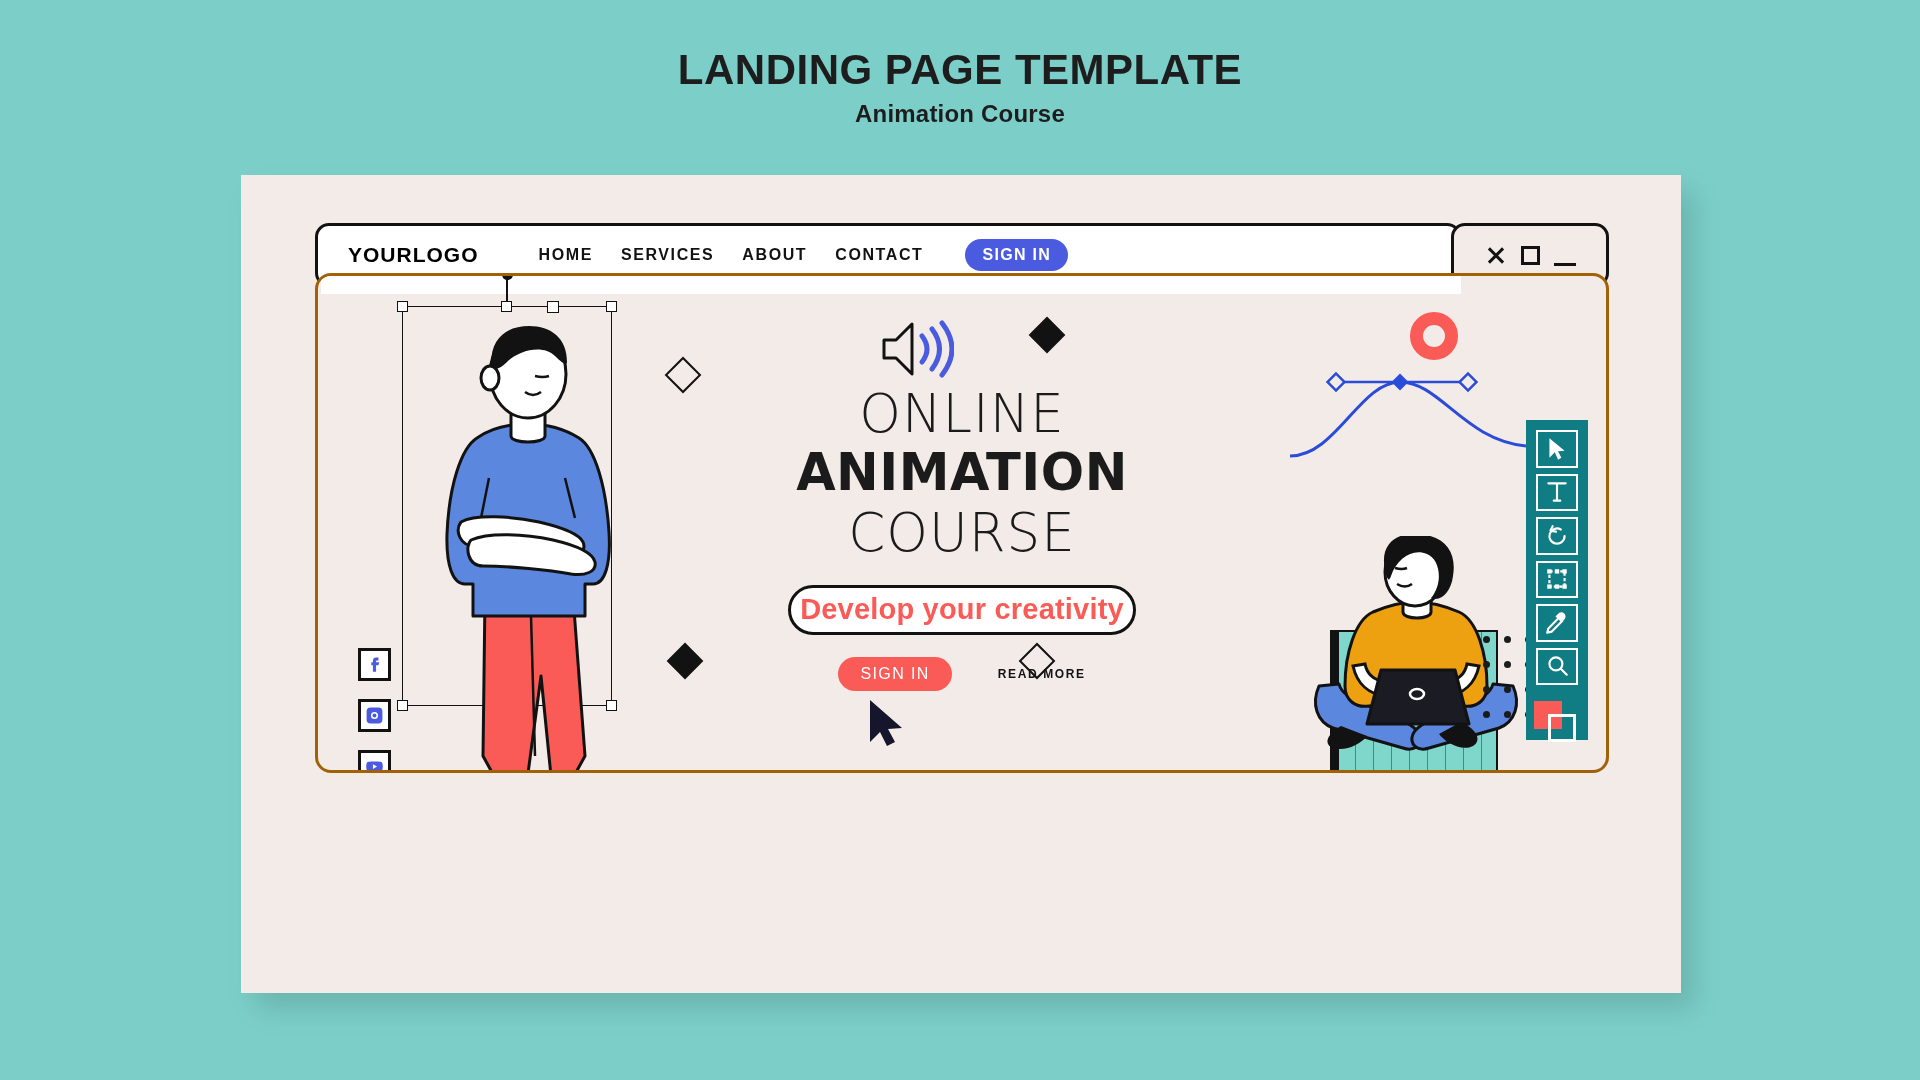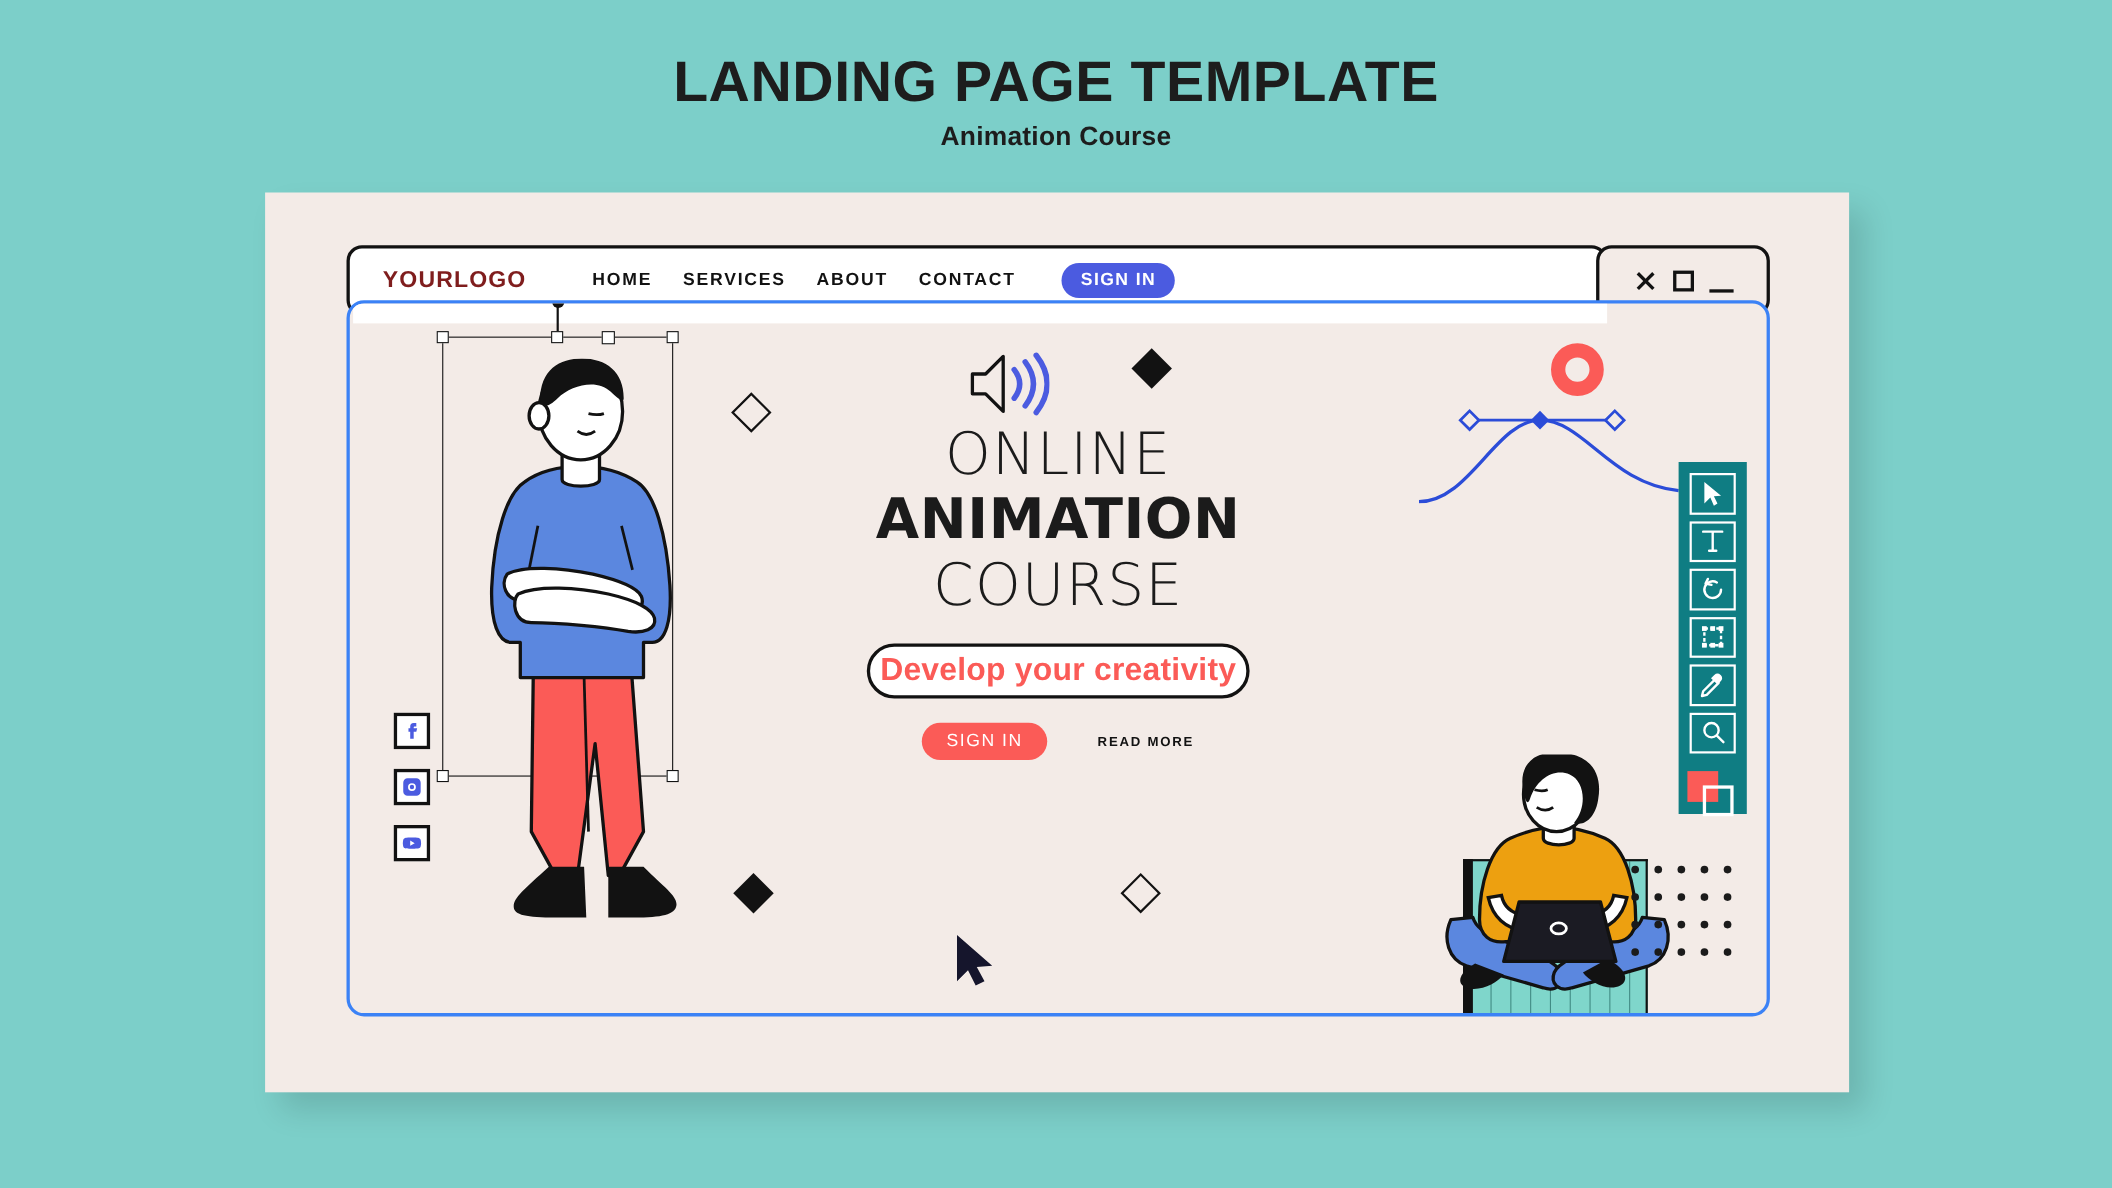--- a/index.html
+++ b/index.html
@@ -9,21 +9,21 @@
     font-family:"Liberation Sans", sans-serif;
     position:relative;
   }
 
   
   .poster-header{
     position:absolute; top:48px; left:0; width:100%;
     text-align:center;
   }
   .poster-title{
-    font-size:52px; font-weight:bold; color:#1d1d1d;
+    font-size:42px; font-weight:bold; color:#1d1d1d;
     letter-spacing:0.5px; line-height:1.05;
   }
   .poster-sub{
     font-size:24px; font-weight:bold; color:#1d1d1d;
     margin-top:8px; letter-spacing:0.2px;
   }
 
   
   .card{
     position:absolute; left:241px; top:175px;
@@ -40,21 +40,21 @@
   .browser-chrome{
     position:absolute; left:0; top:0; width:1294px; height:64px;
   }
   .nav-bar{
     position:absolute; left:0; top:0; width:1146px; height:64px;
     background:#ffffff; border:3px solid #121212; border-radius:14px;
     display:flex; align-items:center;
   }
   .logo{
     margin-left:30px; font-size:21px; font-weight:bold;
-    letter-spacing:1px; color:#7f1d1d;
+    letter-spacing:1px; color:#000000;
   }
   .nav-links{
     display:flex; align-items:center; gap:28px; margin-left:60px;
   }
   .nav-link{
     font-size:16px; font-weight:bold; letter-spacing:1.6px; color:#121212;
     cursor:pointer;
   }
   .nav-signin{
     background:#4b5be0; color:#fff; font-size:16px; font-weight:bold;
@@ -70,22 +70,22 @@
   .wc-close::before,.wc-close::after{
     content:""; position:absolute; left:1px; top:10px; width:20px; height:3px;
     background:#121212;
   }
   .wc-close::before{ transform:rotate(45deg); }
   .wc-close::after{ transform:rotate(-45deg); }
   .wc-max{ width:19px; height:19px; border:3px solid #121212; }
   .wc-min{ width:22px; height:3px; background:#121212; align-self:flex-end; margin-top:16px; }
 
   .browser-body{
-    position:absolute; left:0; top:50px; width:1294px; height:651px;
-    border:3px solid #3b82f6; border-radius:16px; background:#f3ebe7;
+    position:absolute; left:0; top:50px; width:1294px; height:500px;
+    border:3px solid #a16207; border-radius:16px; background:#f3ebe7;
     overflow:hidden;
   }
   .nav-mask{
     position:absolute; left:3px; top:0; width:1140px; height:18px;
     background:#ffffff;
   }
 
   
   .hero{
     position:absolute; left:50%; transform:translateX(-50%);

